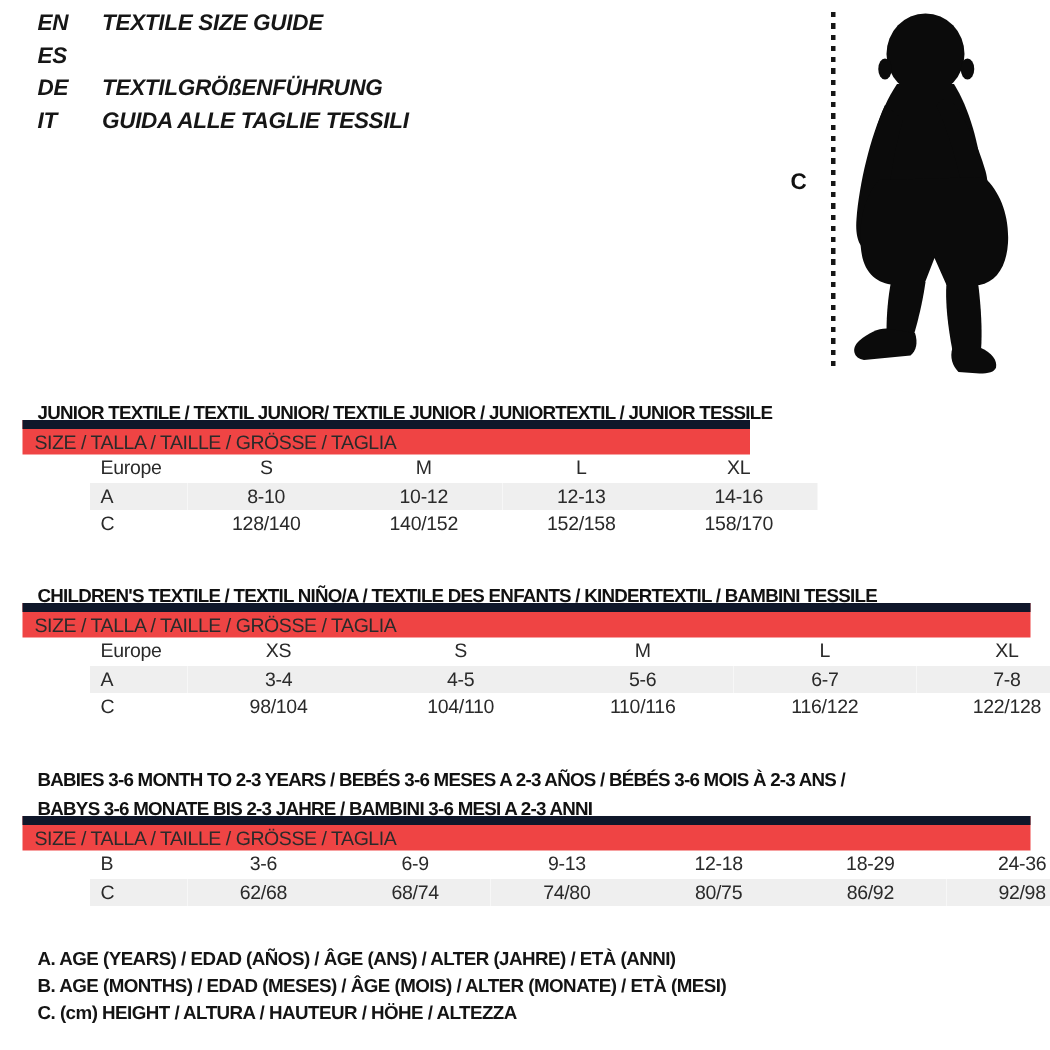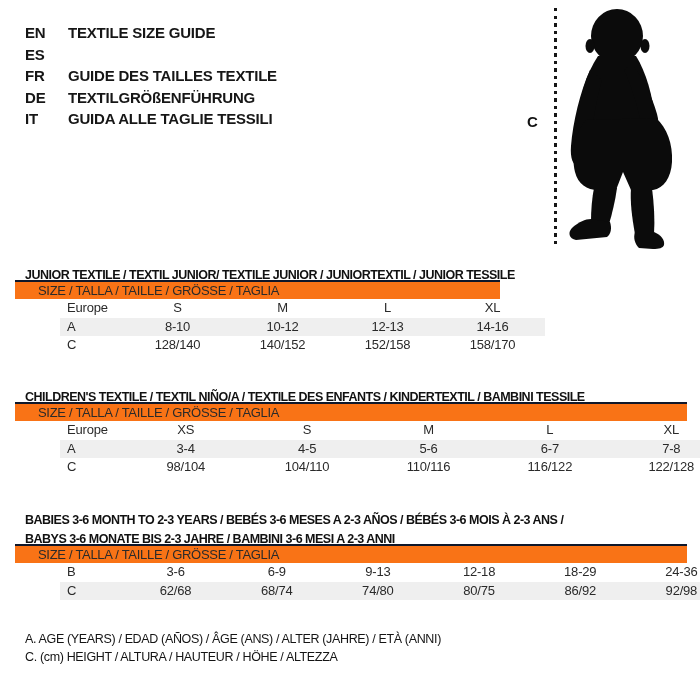--- a/index.html
+++ b/index.html
@@ -1,70 +1,66 @@
 <!DOCTYPE html>
 <html><head>
 <meta charset="utf-8">
 <style>
   html,body{margin:0;padding:0;background:#fff;}
   .page{
     position:relative;width:700px;height:700px;background:#ffffff;
     font-family:"Liberation Sans", sans-serif;color:#1a1a1a;overflow:hidden;
   }
   
-  .lang-list{position:absolute;left:25px;top:22px;}
+  .lang-list{position:absolute;left:25px;top:5px;font-style:italic;}
   .lang-row{display:flex;height:21.5px;align-items:center;font-weight:bold;
     font-size:15px;letter-spacing:-0.2px;color:#161616;}
   .lang-code{width:43px;}
   
   .c-label{position:absolute;left:527px;top:113px;font-weight:bold;font-size:15px;color:#111;}
   .measure-line{position:absolute;left:554px;top:8px;width:2.5px;height:238px;
     background-image:repeating-linear-gradient(to bottom,#161616 0 3.5px,transparent 3.5px 7.5px);}
   .toddler-svg{position:absolute;left:560px;top:8px;width:130px;height:242px;}
   
   .section-title{position:absolute;left:25px;font-weight:bold;font-size:12.5px;
     letter-spacing:-0.5px;color:#111;line-height:18.5px;white-space:nowrap;margin-top:16px;}
   #junior-title{top:250px;}
   #children-title{top:372px;}
   #babies-title{top:495px;}
   
   .size-table{position:absolute;left:15px;}
   #junior-table{top:280px;width:485px;}
   #children-table{top:402px;width:672px;}
   #babies-table{top:544px;width:672px;}
-  .bar{height:17px;background:#f97316;border-top:2px solid #0f172a;
-    font-size:13px;letter-spacing:-0.3px;padding-left:23px;line-height:17px;color:#2a2a2a;
+  .bar{height:17px;background:#ef4444;border-top:6px solid #0f172a;
+    font-size:13px;letter-spacing:-0.3px;padding-left:8px;line-height:17px;color:#2a2a2a;
     white-space:nowrap;overflow:hidden;}
   table{width:100%;border-collapse:collapse;table-layout:fixed;
     font-size:13px;letter-spacing:-0.2px;color:#2a2a2a;margin-left:45px;}
   td{height:18.5px;text-align:center;padding:0;line-height:18.5px;white-space:nowrap;overflow:hidden;}
   td.lbl{text-align:left;padding-left:7px;}
   tr.shaded{background:#efefef;}
   col.label-col{width:65px;}
   
   .footnotes{position:absolute;left:25px;top:630px;}
-  .footnote{height:18px;line-height:18px;font-weight:normal;font-size:12.5px;
+  .footnote{height:18px;line-height:18px;font-weight:bold;font-size:12.5px;
     letter-spacing:-0.35px;color:#141414;white-space:nowrap;}
 </style>
 </head>
 <body>
 
 <div class="page">
 
   <div class="lang-list">
     <div class="lang-row">
       <span class="lang-code">EN</span>
       <span class="lang-label">TEXTILE SIZE GUIDE</span>
     </div>
     <div class="lang-row">
       <span class="lang-code">ES</span>
-    </div>
-    <div class="lang-row">
-      <span class="lang-code">FR</span>
-      <span class="lang-label">GUIDE DES TAILLES TEXTILE</span>
     </div>
     <div class="lang-row">
       <span class="lang-code">DE</span>
       <span class="lang-label">TEXTILGRÖßENFÜHRUNG</span>
     </div>
     <div class="lang-row">
       <span class="lang-code">IT</span>
       <span class="lang-label">GUIDA ALLE TAGLIE TESSILI</span>
     </div>
   </div>
@@ -199,16 +195,17 @@
         <td>80/75</td>
         <td>86/92</td>
         <td>92/98</td>
       </tr>
       </tbody>
     </table>
   </div>
 
   <div class="footnotes">
     <div class="footnote">A. AGE (YEARS) / EDAD (AÑOS) / ÂGE (ANS) / ALTER (JAHRE) / ETÀ (ANNI)</div>
+    <div class="footnote">B. AGE (MONTHS) / EDAD (MESES) / ÂGE (MOIS) / ALTER (MONATE) / ETÀ (MESI)</div>
     <div class="footnote">C. (cm) HEIGHT / ALTURA / HAUTEUR / HÖHE / ALTEZZA</div>
   </div>
 
 </div>
 
 </body></html>

